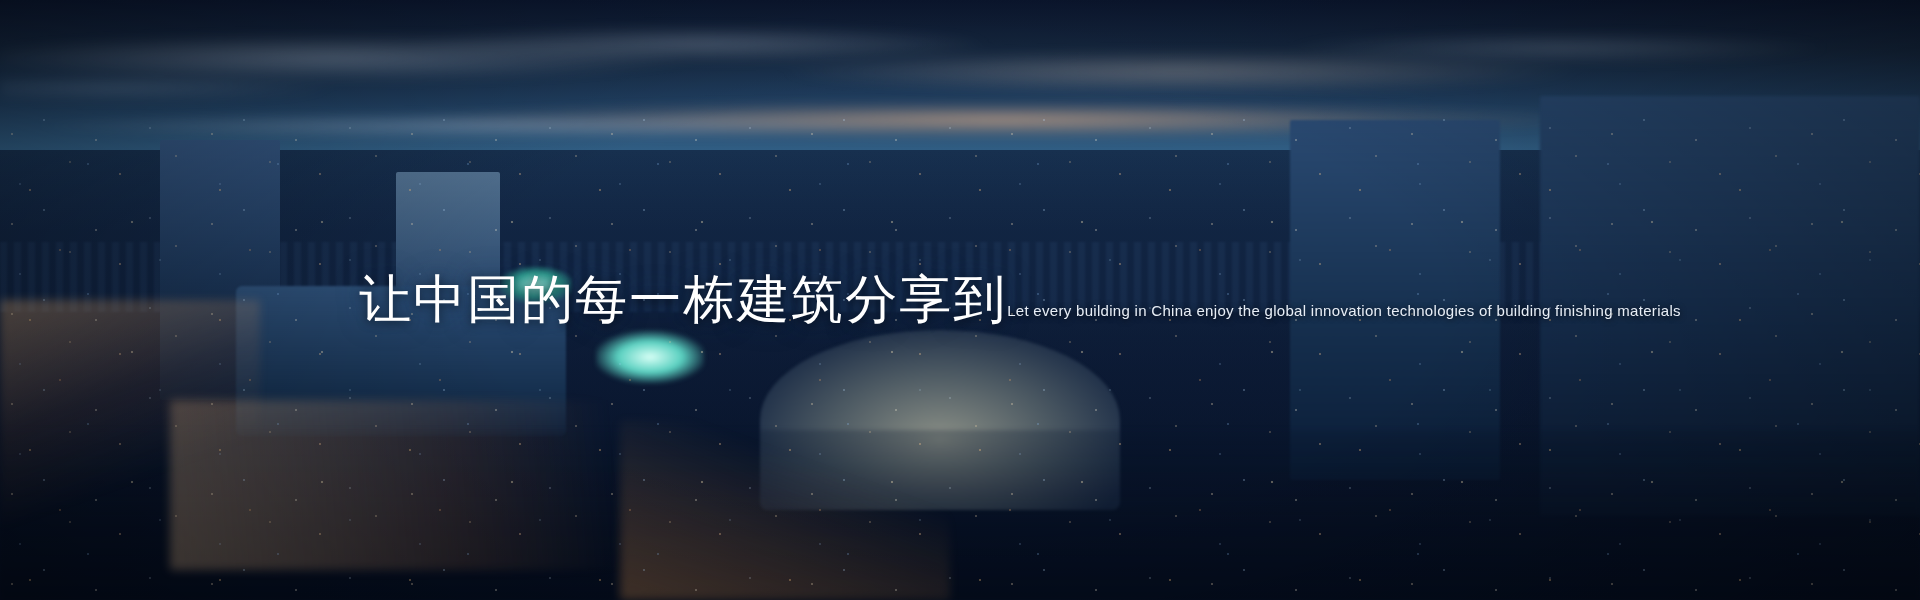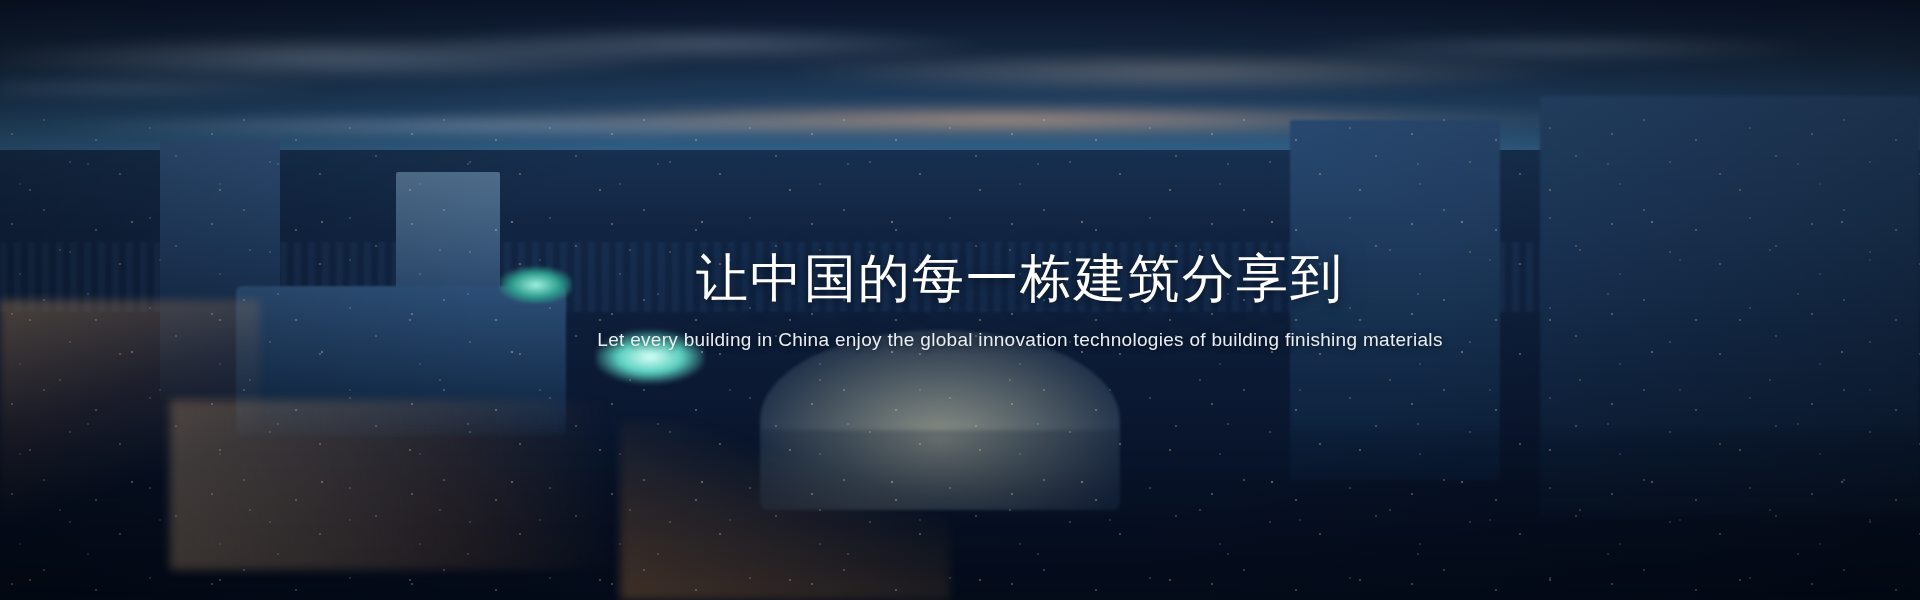--- a/index.html
+++ b/index.html
@@ -72,32 +72,32 @@
       radial-gradient(circle 1.6px at 132px 72px, rgba(255,235,190,.85), rgba(255,235,190,0)),
       radial-gradient(circle 1.2px at 60px 100px, rgba(255,180,110,.8), rgba(255,180,110,0)),
       radial-gradient(circle 1.0px at 160px 110px, rgba(190,230,255,.7), rgba(190,230,255,0));
     background-size:190px 130px;
     opacity:.75;
   }
 
   
   .textwrap{
     position:absolute;left:0;top:0;width:1920px;height:600px;
-    display:flex;flex-direction:column;align-items:center;justify-content:center;
+    display:flex;flex-direction:row;align-items:center;justify-content:center;
     padding-left:120px;box-sizing:border-box;
   }
   .headline{
     color:#ffffff;font-size:52px;line-height:1.14;font-weight:400;
     letter-spacing:2px;text-align:center;
     text-shadow:0 2px 10px rgba(0,0,0,.55), 0 0 26px rgba(20,50,90,.6);
     font-family:"Liberation Sans","DejaVu Sans",sans-serif;
   }
   .headline .l2{display:block;}
   .subtitle{
-    margin-top:20px;color:#e8eef6;font-size:19px;letter-spacing:.3px;
+    margin-top:20px;color:#e8eef6;font-size:15px;letter-spacing:.3px;
     text-align:center;font-weight:400;
     text-shadow:0 1px 6px rgba(0,0,0,.75);
     font-family:"Liberation Sans","DejaVu Sans",sans-serif;
   }
 
   .vignette{
     position:absolute;left:0;top:0;width:1920px;height:600px;pointer-events:none;
     background:radial-gradient(ellipse 1200px 520px at 960px 300px, rgba(0,0,0,0) 40%, rgba(0,0,0,.38) 100%);
   }
 </style>

